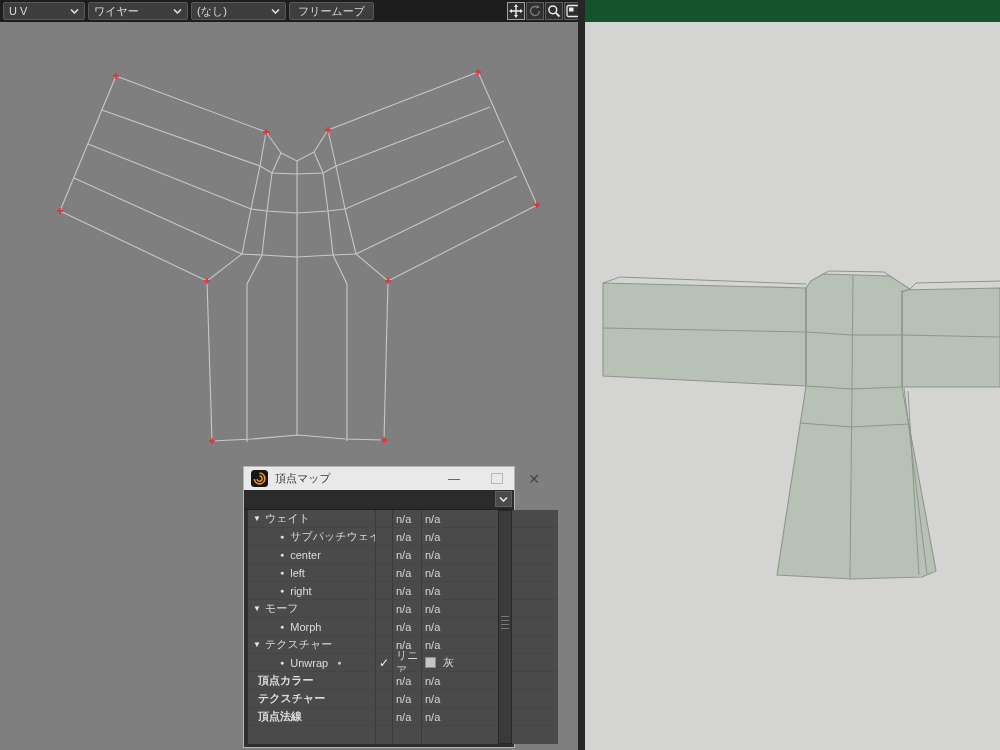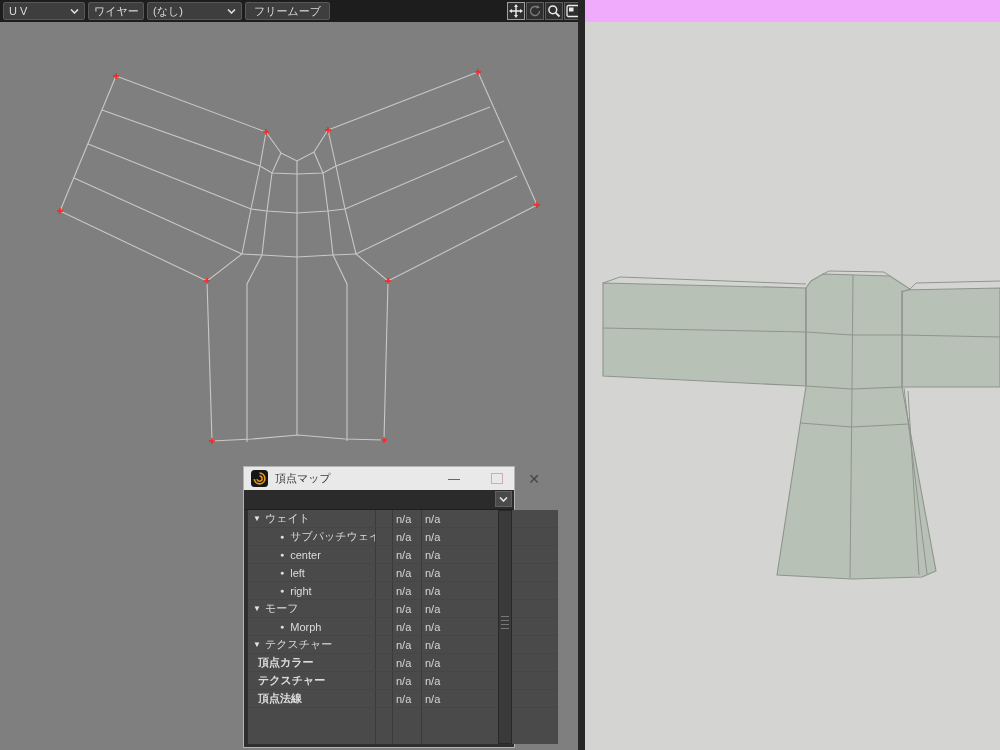--- a/index.html
+++ b/index.html
@@ -1,17 +1,17 @@
 <!DOCTYPE html>
 <html><head>
 <meta charset="utf-8">
 <style>
   html,body{margin:0;padding:0;background:#111;}
   .stage{position:relative;width:1000px;height:750px;overflow:hidden;
-         font-family:"Liberation Sans","DejaVu Sans",sans-serif;background:#f0abfc;}
+         font-family:"Liberation Sans","DejaVu Sans",sans-serif;background:#14532d;}
   
   .toolbar{position:absolute;top:0;height:22px;background:#1d1d1d;display:flex;align-items:center;
            gap:3px;padding-left:3px;box-sizing:border-box;}
   #toolbar-left{left:0;width:578px;}
   #toolbar-right{left:585px;width:415px;}
   .dd{height:18px;background:#3e3e3e;border:1px solid #585858;border-radius:2px;color:#dcdcdc;
       font-size:11px;display:flex;align-items:center;justify-content:space-between;
       padding:0 5px;box-sizing:border-box;cursor:default;white-space:nowrap;}
   .btn-flat{height:18px;background:#3e3e3e;border:1px solid #585858;border-radius:2px;color:#dcdcdc;
       font-size:11px;display:flex;align-items:center;padding:8px 8px;box-sizing:border-box;white-space:nowrap;}
@@ -74,21 +74,21 @@
 
 <div class="stage">
 
   <div class="toolbar" id="toolbar-left">
     <div class="dd" style="width:82px">
       <span>U V</span>
       <svg width="9" height="5">
           <polyline points="1,0.5 4.5,4 8,0.5" fill="none" stroke="#ddd" stroke-width="1.6"></polyline>
         </svg>
     </div>
-    <div class="dd" style="width:56px">
+    <div class="dd" style="width:100px">
       <span>ワイヤー</span>
       <svg width="9" height="5">
           <polyline points="1,0.5 4.5,4 8,0.5" fill="none" stroke="#ddd" stroke-width="1.6"></polyline>
         </svg>
     </div>
     <div class="dd" style="width:95px">
       <span>(なし)</span>
       <svg width="9" height="5">
           <polyline points="1,0.5 4.5,4 8,0.5" fill="none" stroke="#ddd" stroke-width="1.6"></polyline>
         </svg>
@@ -292,20 +292,33 @@
               <span class="tv-chev">▼</span>
               <span class="lab">テクスチャー</span>
             </div>
             <div class="c-cell"></div>
             <div class="c-interp">n/a</div>
             <div class="c-sketch">
               <span>n/a</span>
             </div>
           </div>
           <div class="vrow">
+            <div class="c-name child">
+              <span class="bullet">●</span>
+              <span class="lab">Unwrap</span>
+              <span class="adot">●</span>
+            </div>
+            <div class="c-cell">✓</div>
+            <div class="c-interp">リニア</div>
+            <div class="c-sketch">
+              <span class="swatch" style="background: rgb(198, 198, 198);"></span>
+              <span>灰</span>
+            </div>
+          </div>
+          <div class="vrow">
             <div class="c-name flat">
               <span class="lab">頂点カラー</span>
             </div>
             <div class="c-cell"></div>
             <div class="c-interp">n/a</div>
             <div class="c-sketch">
               <span>n/a</span>
             </div>
           </div>
           <div class="vrow">

